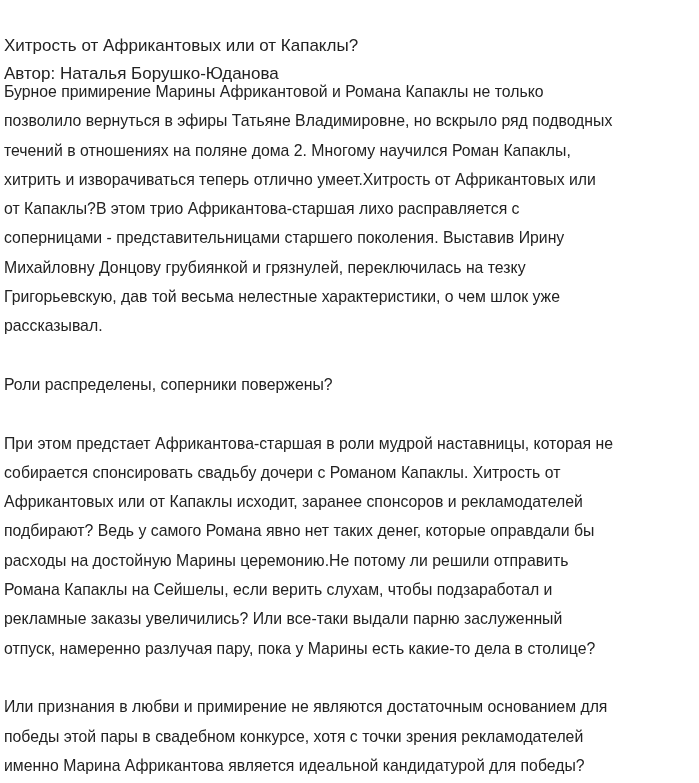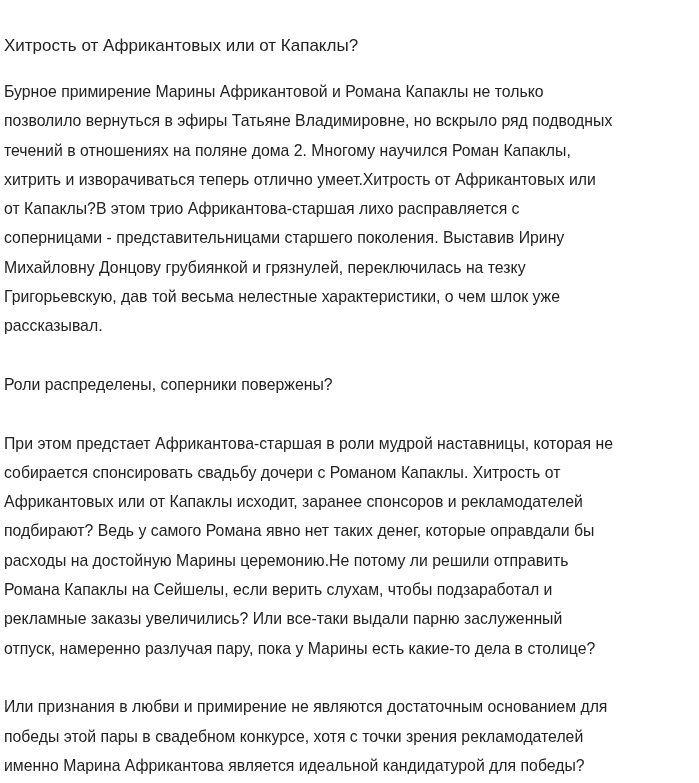--- a/index.html
+++ b/index.html
@@ -39,20 +39,21 @@
       transform-origin: left top;
       width: 740px;
     }
     .line { display: block; white-space: nowrap; }
   </style>
 </head>
 <body>
 
 <div class="header">
   <div>Хитрость от Африкантовых или от Капаклы?</div>
+  <div>Автор: Наталья Борушко-Юданова</div>
 </div>
 
 <div class="article" id="article-body">
     <p>
       <span class="line">Бурное примирение Марины Африкантовой и Романа Капаклы не только</span>
       <span class="line">позволило вернуться в эфиры Татьяне Владимировне, но вскрыло ряд подводных</span>
       <span class="line">течений в отношениях на поляне дома 2. Многому научился Роман Капаклы,</span>
       <span class="line">хитрить и изворачиваться теперь отлично умеет.Хитрость от Африкантовых или</span>
       <span class="line">от Капаклы?В этом трио Африкантова-старшая лихо расправляется с</span>
       <span class="line">соперницами - представительницами старшего поколения. Выставив Ирину</span>

